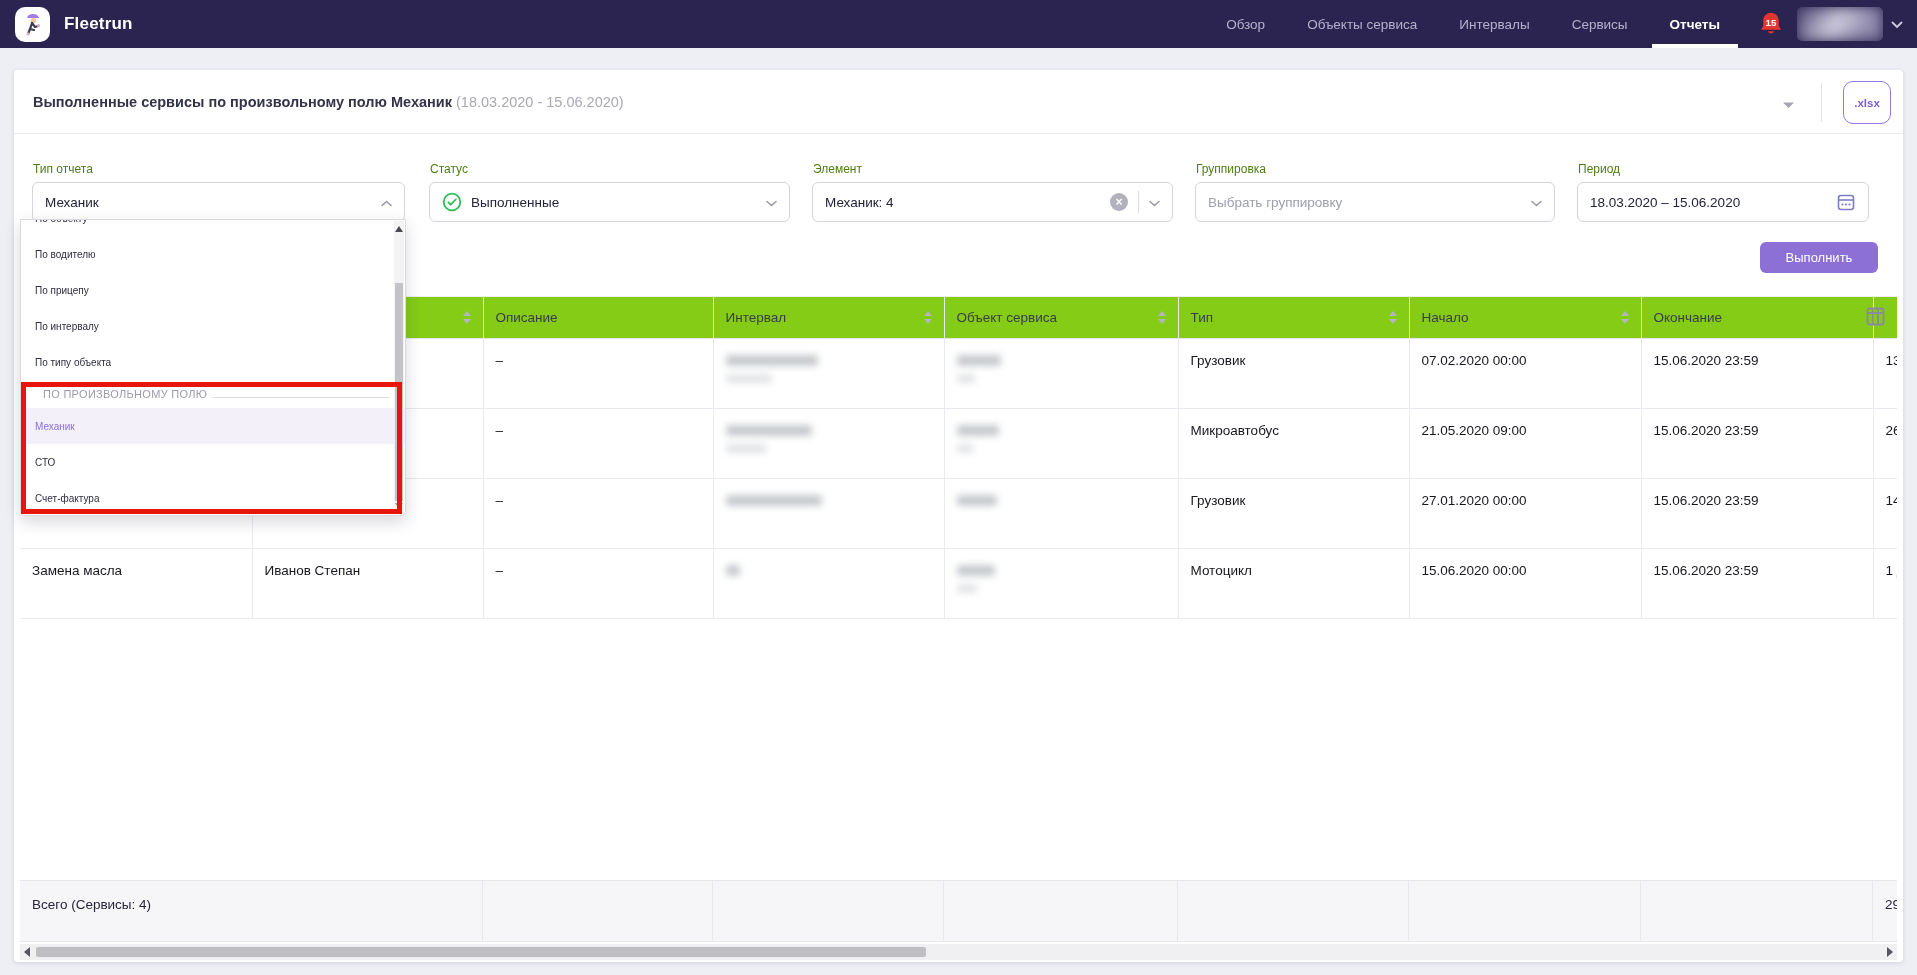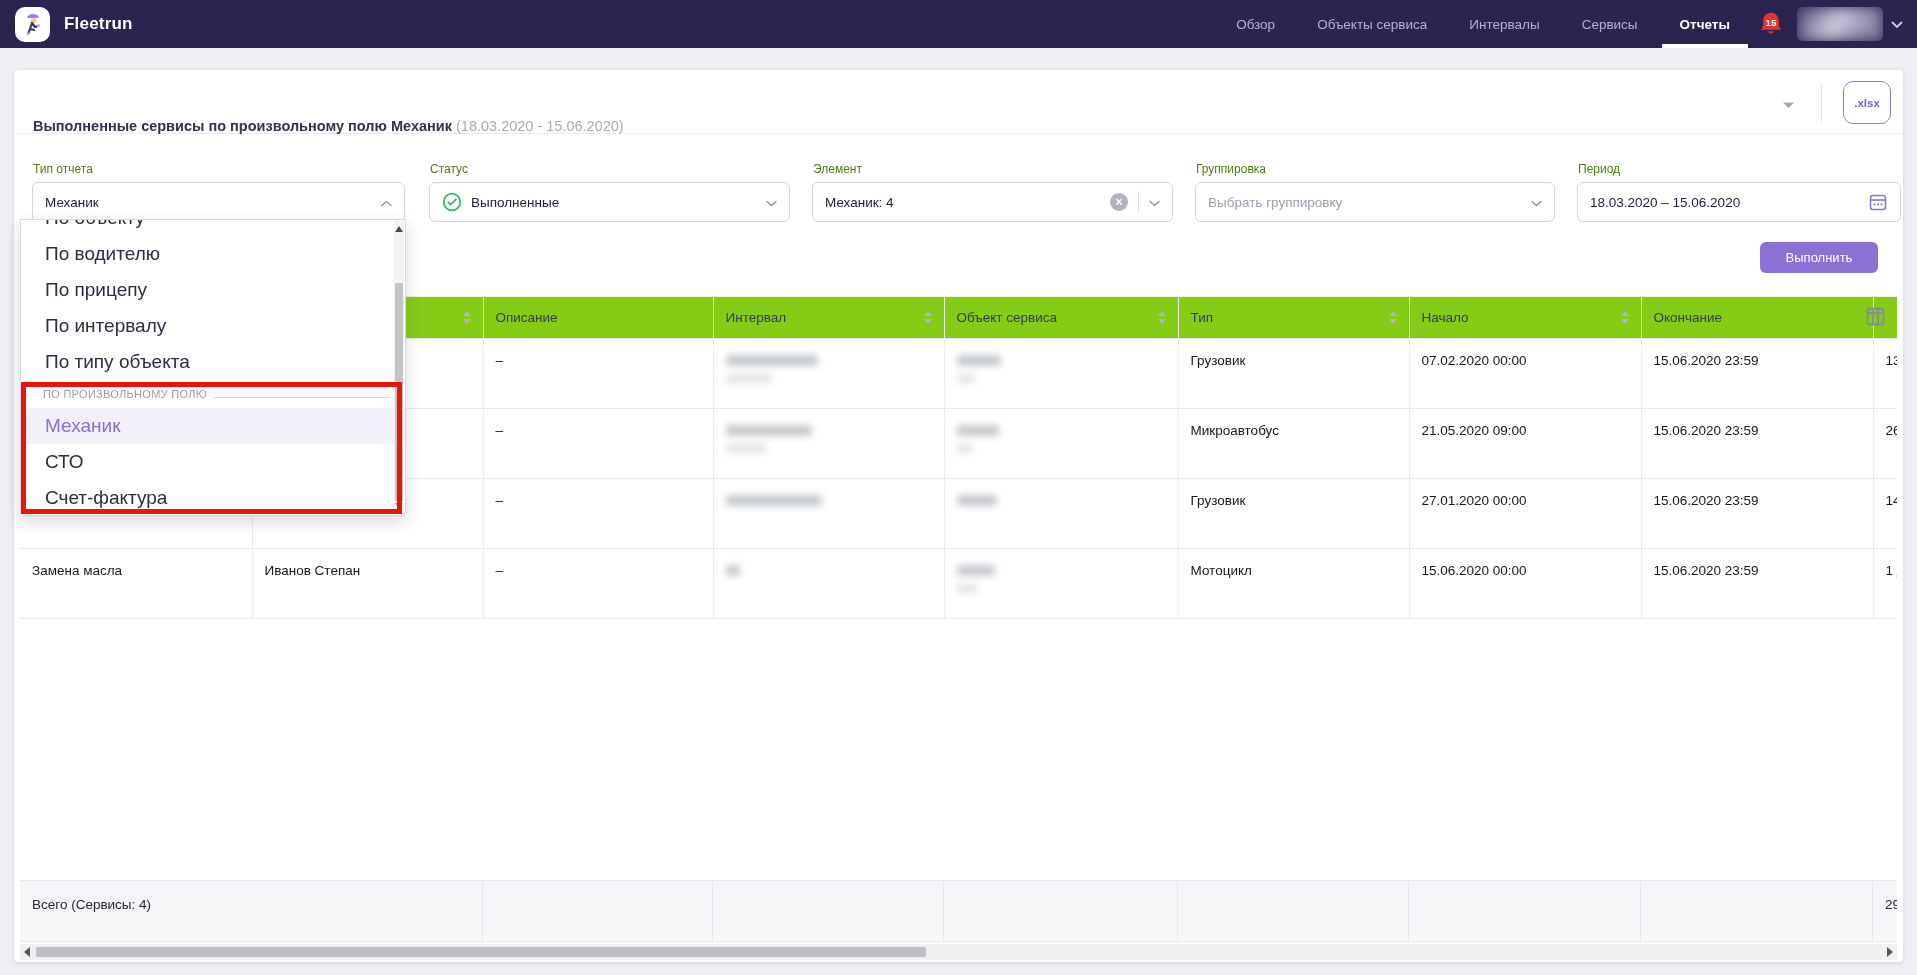--- a/index.html
+++ b/index.html
@@ -8,30 +8,30 @@
   .stage { position:relative; width:1917px; height:975px; background:#edeff4; overflow:hidden; }
 
   
   .topbar { position:absolute; left:0; top:0; width:1917px; height:48px; background:#2b2451; display:flex; align-items:center; z-index:20; }
   .logo-box { width:35px; height:35px; background:#fff; border-radius:10px; margin-left:15px; display:flex; align-items:center; justify-content:center; }
   .brand { color:#fff; font-size:17px; font-weight:bold; margin-left:14px; letter-spacing:.2px; }
   .nav { display:flex; align-items:center; height:48px; margin-left:auto; }
   .nav-item { position:relative; height:48px; display:flex; align-items:center; padding:6px 21px; font-size:13.5px; color:#b5b1cf; cursor:pointer; }
   .nav-item.active { color:#ffffff; font-weight:bold; }
   .nav-item.active::after { content:""; position:absolute; left:3px; right:3px; bottom:0; height:4px; background:#ffffff; }
-  .bell-wrap { margin:0 14px 0 8px; display:flex; align-items:flex-end; }
+  .bell-wrap { margin:0 14px 0 18px; display:flex; align-items:flex-end; }
   .user-blur { width:86px; height:34px; border-radius:5px; overflow:hidden; position:relative; margin-right:8px; }
   .user-blur .ub1 { position:absolute; inset:0; background:linear-gradient(120deg,#6d678f 10%,#cfccdd 45%,#8d87ab 80%); filter:blur(7px); }
   .user-caret { margin-right:14px; }
 
   
   .card { position:absolute; left:14px; top:70px; width:1889px; height:892px; background:#fff; border-radius:4px; box-shadow:0 1px 4px rgba(40,40,80,.14); z-index:1; }
 
   .title-row { position:absolute; left:0; top:0; width:100%; height:64px; border-bottom:1px solid #ebebf1; }
-  .rep-title { position:absolute; left:19px; top:24px; font-size:14.5px; color:#33334a; font-weight:bold;margin-top:24px; }
+  .rep-title { position:absolute; left:19px; top:24px; font-size:14.5px; color:#33334a; font-weight:bold; }
   .rep-period { color:#a9a9b6; font-weight:normal; }
   .title-caret { position:absolute; left:1768px; top:26px; cursor:pointer; }
   .title-div { position:absolute; left:1807px; top:13px; width:1px; height:39px; background:#e2e2ea; }
   .xlsx-btn { position:absolute; left:1829px; top:11px; width:48px; height:43px; border:1.5px solid #9577e0; border-radius:10px; background:#fff; color:#7b5cd6; font-size:11.5px; font-weight:bold; font-family:"Liberation Sans",sans-serif; cursor:pointer; }
 
   
   .flabel { position:absolute; font-size:12px; color:#4d7c0f; top:92px; }
   .finput { position:absolute; top:112px; height:40px; background:#fff; border:1px solid #d5d5de; border-radius:6px; display:flex; align-items:center; padding:0 12px; font-size:13.5px; color:#23233a; cursor:pointer; }
   .finput .grow { flex:1; }
   .placeholder { color:#9da0ad; }
@@ -68,21 +68,21 @@
   
   .hscroll { position:absolute; left:6px; top:874px; width:1877px; height:16px; background:#f0f0f2; }
   .hs-thumb { position:absolute; left:16px; top:3px; width:890px; height:10px; background:#bfbfc3; border-radius:2px; cursor:pointer; }
   .hs-arrow { position:absolute; top:3px; width:0; height:0; border-top:5px solid transparent; border-bottom:5px solid transparent; cursor:pointer; }
   .hs-left { left:4px; border-right:6px solid #55555e; }
   .hs-right { right:4px; border-left:6px solid #55555e; }
 
   
   .dd-panel { position:absolute; left:20px; top:219px; width:386px; height:297px; background:#fff; border:1px solid #d9d9e0; border-radius:0 0 5px 5px; box-shadow:0 6px 16px rgba(40,40,80,.18); overflow:hidden; z-index:50; }
   .dd-list { margin-top:-20px; }
-  .dd-item { height:36px; display:flex; align-items:center; padding:0 24px; font-size:19px; color:#2d2d40; cursor:pointer; }
+  .dd-item { height:36px; display:flex; align-items:center; padding:0 14px; font-size:10px; color:#2d2d40; cursor:pointer; }
   .dd-item.selected { color:#8a6fd6; background:#f3f0fa; }
   .dd-group { height:28px; display:flex; align-items:center; padding:0 0 0 22px; font-size:11px; color:#9b9ba8; letter-spacing:.3px; }
   .dd-group .line { flex:1; height:1px; background:#d9d9e0; margin:6px 16px 0 6px; }
   .dd-sb { position:absolute; right:1px; top:1px; bottom:1px; width:10px; background:#f3f3f5; }
   .dd-sb .tri-up { position:absolute; top:5px; left:1px; width:0; height:0; border-left:4px solid transparent; border-right:4px solid transparent; border-bottom:6px solid #4a4a52; cursor:pointer; }
   .dd-sb .tri-dn { position:absolute; bottom:5px; left:1px; width:0; height:0; border-left:4px solid transparent; border-right:4px solid transparent; border-top:6px solid #9a9aa2; cursor:pointer; }
   .dd-thumb { position:absolute; left:1px; top:62px; width:8px; height:218px; background:#c3c3c8; cursor:pointer; }
 
   .red-box { position:absolute; left:21px; top:382px; width:381px; height:132px; border:5px solid #e8150b; z-index:60; pointer-events:none; }
 
@@ -199,21 +199,21 @@
     <div class="finput" style="left:1181px; width:360px;">
       <span class="grow placeholder">Выбрать группировку</span>
       <span class="chev">
         <svg width="11" height="7" viewBox="0 0 11 7">
             <path d="M1 1.5 L5.5 5.5 L10 1.5" stroke="#9a9aa8" stroke-width="1.6" fill="none" stroke-linecap="round"></path>
           </svg>
       </span>
     </div>
 
     <div class="flabel" style="left:1564px;">Период</div>
-    <div class="finput" style="left:1563px; width:324px;">
+    <div class="finput" style="left:1563px; width:292px;">
       <span class="grow">18.03.2020 – 15.06.2020</span>
       <span class="cal">
         <svg width="20" height="20" viewBox="0 0 20 20">
           <rect x="2.5" y="3.5" width="15" height="14" rx="2.5" fill="none" stroke="#7d7dc4" stroke-width="1.6"></rect>
           <line x1="2.5" y1="8" x2="17.5" y2="8" stroke="#7d7dc4" stroke-width="1.6"></line>
           <circle cx="6.5" cy="12.5" r="1.1" fill="#7d7dc4"></circle>
             <circle cx="10" cy="12.5" r="1.1" fill="#7d7dc4"></circle>
             <circle cx="13.5" cy="12.5" r="1.1" fill="#7d7dc4"></circle>
         </svg>
       </span>

